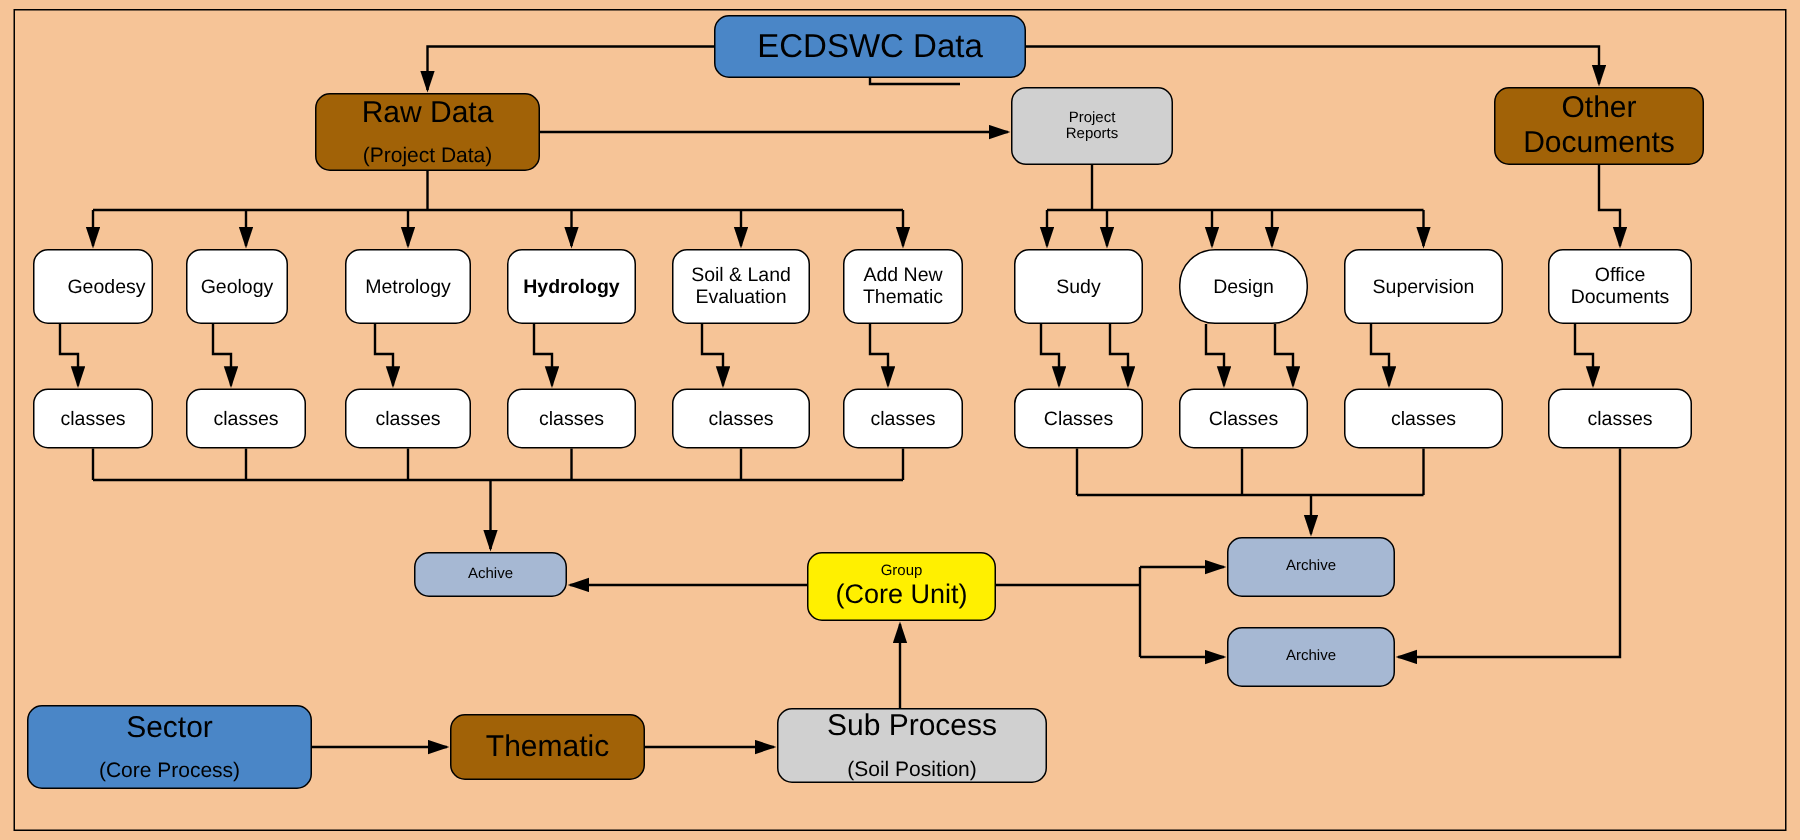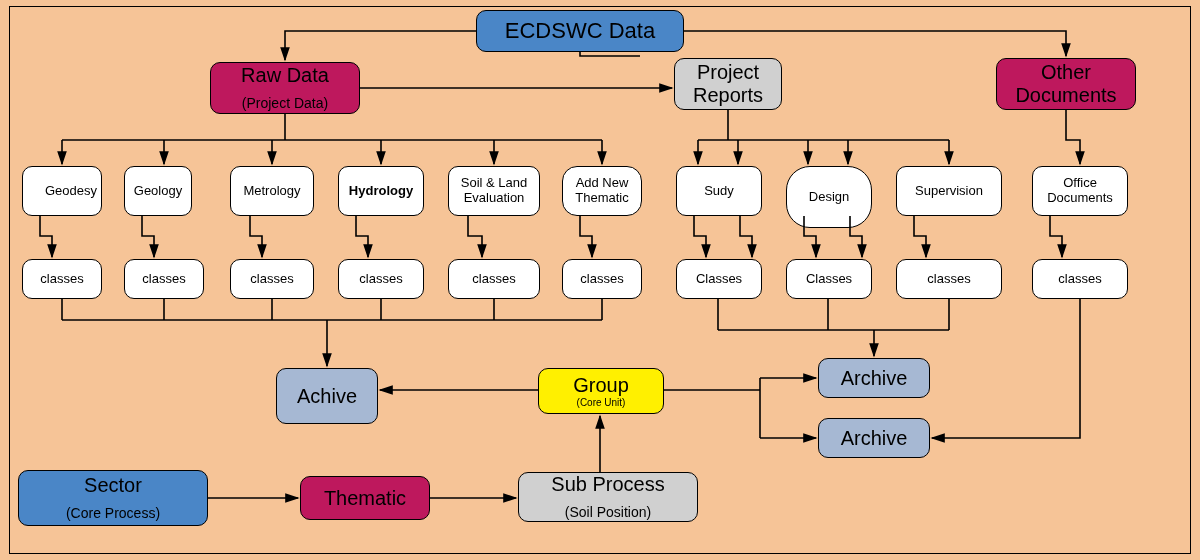--- a/index.html
+++ b/index.html
@@ -25,33 +25,33 @@
     box-sizing: border-box;
     display: flex;
     flex-direction: column;
     align-items: center;
     justify-content: center;
     text-align: center;
     line-height: 1.15;
     padding: 2px 4px;
   }
   .blue   { background: #4a86c7; }
-  .orange { background: #be185d; }
+  .orange { background: #a16207; }
   .gray   { background: #d0d0d0; }
   .white  { background: #ffffff; }
   .bluegray { background: #a6b8d3; }
   .yellow { background: #fff000; }
 
   .fz-s  { font-size: 13px; }
-  .fz-m  { font-size: 20px; }
+  .fz-m  { font-size: 10px; }
   .fz-l  { font-size: 20px; }
   .fz-xl { font-size: 22px; }
 
   .sub { font-size: 14px; margin-top: 8px; }
-  .sub-s { font-size: 10px; }
+  .sub-s { font-size: 18px; }
 
   svg.arrows {
     position: absolute;
     left: 0; top: 0;
     width: 1200px; height: 560px;
     pointer-events: none;
   }
 </style>
 </head>
 <body>
@@ -86,29 +86,29 @@
 <div class="node white fz-s" style="left:230px; top:166px; width:84px; height:50px;">
   <span>Metrology</span>
 </div>
 <div class="node white fz-s" style="left:338px; top:166px; width:86px; height:50px;font-weight:bold;">
   <span>Hydrology</span>
 </div>
 <div class="node white fz-s" style="left:448px; top:166px; width:92px; height:50px;">
   <span>Soil &amp; Land</span>
   <span>Evaluation</span>
 </div>
-<div class="node white fz-s" style="left:562px; top:166px; width:80px; height:50px;border-radius:15px;">
+<div class="node white fz-s" style="left:562px; top:166px; width:80px; height:50px;">
   <span>Add New</span>
   <span>Thematic</span>
 </div>
 
 <div class="node white fz-s" style="left:676px; top:166px; width:86px; height:50px;">
   <span>Sudy</span>
 </div>
-<div class="node white fz-s" style="left:786px; top:166px; width:86px; height:62px;border-radius:24px;">
+<div class="node white fz-s" style="left:786px; top:166px; width:86px; height:50px;border-radius:24px;">
   <span>Design</span>
 </div>
 <div class="node white fz-s" style="left:896px; top:166px; width:106px; height:50px;">
   <span>Supervision</span>
 </div>
 <div class="node white fz-s" style="left:1032px; top:166px; width:96px; height:50px;">
   <span>Office</span>
   <span>Documents</span>
 </div>
 
@@ -136,21 +136,21 @@
 <div class="node white fz-s" style="left:786px; top:259px; width:86px; height:40px;">
   <span>Classes</span>
 </div>
 <div class="node white fz-s" style="left:896px; top:259px; width:106px; height:40px;">
   <span>classes</span>
 </div>
 <div class="node white fz-s" style="left:1032px; top:259px; width:96px; height:40px;">
   <span>classes</span>
 </div>
 
-<div class="node bluegray fz-m" style="left:276px; top:368px; width:102px; height:56px;">
+<div class="node bluegray fz-m" style="left:276px; top:368px; width:102px; height:30px;">
   <span>Achive</span>
 </div>
 <div class="node yellow" style="left:538px; top:368px; width:126px; height:46px;">
   <span class="fz-m">Group</span>
   <span class="sub-s">(Core Unit)</span>
 </div>
 <div class="node bluegray fz-m" style="left:818px; top:358px; width:112px; height:40px;">
   <span>Archive</span>
 </div>
 <div class="node bluegray fz-m" style="left:818px; top:418px; width:112px; height:40px;">

